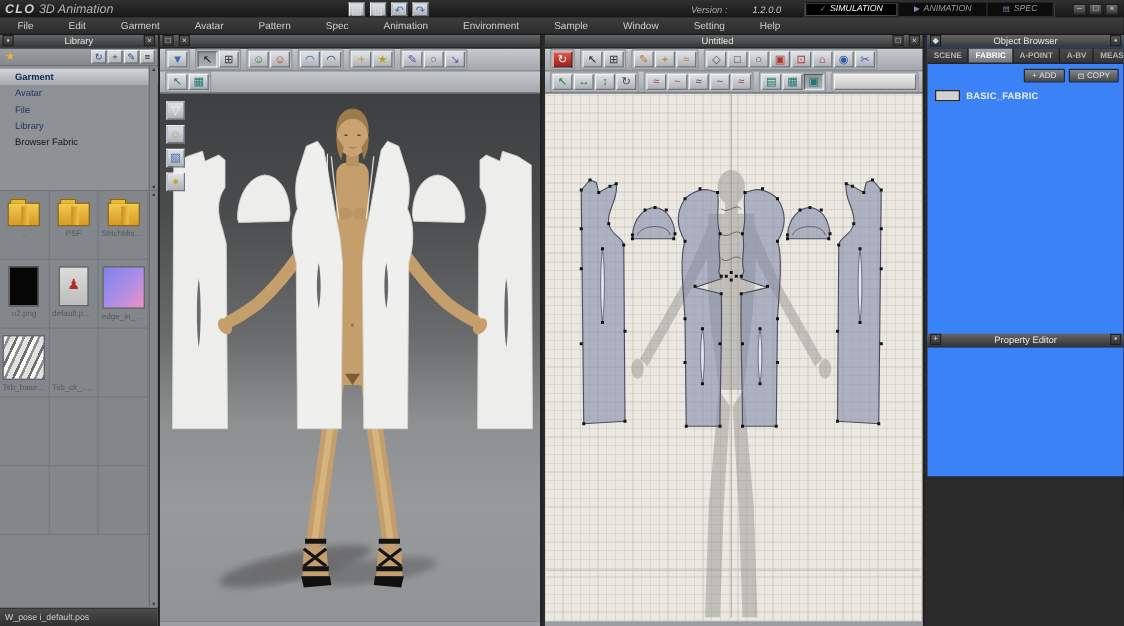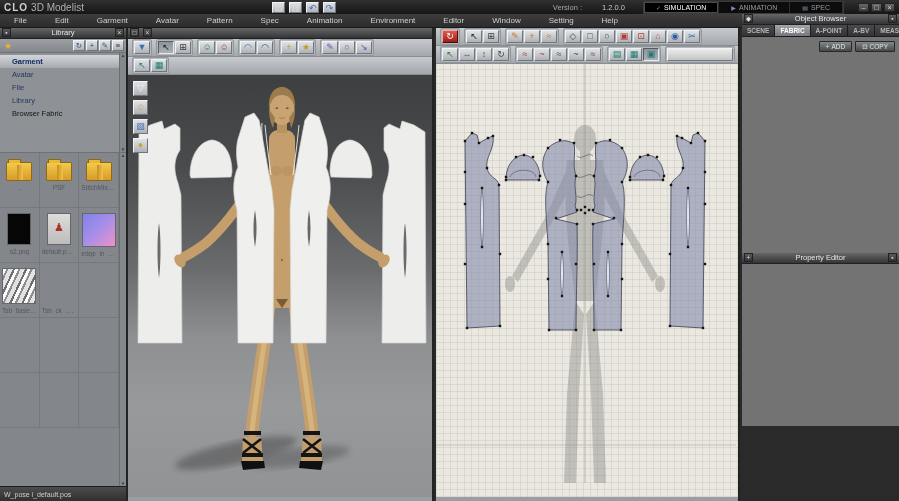--- a/index.html
+++ b/index.html
@@ -1,20 +1,20 @@
 <!DOCTYPE html>
 <html><head>
 <meta charset="utf-8">
 <style>
   html,body{margin:0;padding:0;background:#181818;}
   *{box-sizing:border-box;font-family:"Liberation Sans","DejaVu Sans",sans-serif;}
   .root{position:relative;width:899px;height:501px;background:#2a2a2a;overflow:hidden;user-select:none;}
 
   
-  .titlebar{position:absolute;left:0;top:0;width:899px;height:14px;background:linear-gradient(#303030,#161616);display:flex;align-items:center;color:#b8b8b8;}
+  .titlebar{position:absolute;left:0;top:0;width:899px;height:14px;background:linear-gradient(#303030,#161616);display:flex;align-items:center;color:#b8b8b8;font-style:italic;}
   .logo{display:flex;align-items:center;gap:3px;padding:0 8px 0 4px;}
   .logo .mark{font-size:10px;font-weight:bold;color:#cfcfcf;letter-spacing:1px;}
   .logo .txt{font-size:10px;color:#b0b0b0;}
   .tb-icons{display:flex;gap:4px;margin-left:180px;}
   .tb-icons .tbtn{width:13px;height:11px;font-size:8px;line-height:10px;}
   .spacer{flex:1;}
   .version{font-size:7.5px;color:#a8a8a8;margin-right:18px;}
   .version b{font-weight:normal;color:#c8c8c8;margin-left:20px;}
   .modes{display:flex;height:13px;background:#0c0c0c;border:1px solid #3a3a3a;margin-right:14px;}
   .mode-btn{display:flex;align-items:center;gap:3px;padding:0 12px;font-size:7px;color:#9a9a9a;border-right:1px solid #2e2e2e;cursor:pointer;}
@@ -73,40 +73,40 @@
   .vtoggles .glyph{font-size:9px;line-height:13px;}
 
   
   .win2d{position:absolute;left:436px;top:28px;width:304px;height:473px;display:flex;flex-direction:column;border-right:2px solid #232323;}
   .canvas2d{position:relative;flex:1;background-color:#eae8e0;background-image:
     repeating-linear-gradient(0deg, rgba(185,183,170,.30) 0 1px, transparent 1px 7px),
     repeating-linear-gradient(90deg, rgba(185,183,170,.30) 0 1px, transparent 1px 7px);
     border-bottom:4px solid #9a9ea2;overflow:hidden;cursor:crosshair;}
 
   
-  .right-panel{position:absolute;left:742px;top:14px;width:157px;height:412px;background:#737373;}
+  .right-panel{position:absolute;left:742px;top:28px;width:157px;height:353px;background:#3b82f6;}
   .ob-tabs{display:flex;height:12px;background:#2e2e30;border-bottom:1px solid #1c1c1c;}
   .ob-tabs .list-item{flex:0 0 auto;padding:0 5px;font-size:6.5px;font-weight:bold;color:#b4b4b4;background:linear-gradient(#4a4a4c,#343436);border-right:1px solid #1c1c1c;line-height:12px;cursor:pointer;}
   .ob-tabs .list-item.selected{background:linear-gradient(#a2a6aa,#74787c);color:#fff;}
   .ob-actions{display:flex;justify-content:flex-end;gap:3px;padding:4px 4px 3px;}
   .abtn{display:flex;align-items:center;gap:2px;height:11px;padding:0 6px;font-size:6.5px;color:#e4e4e4;background:linear-gradient(#84888c,#46484a);border:1px solid #26282a;border-radius:1px;cursor:pointer;}
   .fabric-row{display:flex;align-items:center;gap:5px;padding:3px 6px;cursor:pointer;}
   .swatch{width:20px;height:9px;background:#d2d2d0;border:1px solid #2a2a2a;}
   .fabric-row .flbl{font-size:7.5px;color:#ececec;font-weight:bold;letter-spacing:.2px;}
   .pe-head{position:absolute;left:0;right:0;top:239px;}
 </style>
 </head>
 <body>
 
 <div class="root">
 
   <div class="titlebar">
     <div class="logo">
       <span class="mark">CLO</span>
-      <span class="txt">3D Modelist</span>
+      <span class="txt">3D Animation</span>
     </div>
     <div class="tb-icons">
         <span class="tbtn">
           <span class="glyph" style="color: rgb(216, 220, 223);">▤</span>
         </span>
         <span class="tbtn">
           <span class="glyph" style="color: rgb(216, 220, 223);">▥</span>
         </span>
         <span class="tbtn">
           <span class="glyph" style="color: rgb(58, 109, 181);">↶</span>
@@ -133,21 +133,21 @@
 
   <div class="menubar">
       <div class="list-item">File</div>
       <div class="list-item">Edit</div>
       <div class="list-item">Garment</div>
       <div class="list-item">Avatar</div>
       <div class="list-item">Pattern</div>
       <div class="list-item">Spec</div>
       <div class="list-item">Animation</div>
       <div class="list-item">Environment</div>
-      <div class="list-item">Editor</div>
+      <div class="list-item">Sample</div>
       <div class="list-item">Window</div>
       <div class="list-item">Setting</div>
       <div class="list-item">Help</div>
     </div>
 
   <div class="left-panel">
     <div class="phead">
       <span class="hbtn">▪</span>
       <span class="ttl">Library</span>
       <span class="hbtn">×</span>
@@ -391,20 +391,25 @@
           <path d="M167,34 C167,43 165,49 163,53 L161,43 Z" fill="#9c7c4c"></path>
           <rect x="147.6" y="32.5" width="2.4" height="1.3" fill="#5a4630"></rect>
           <rect x="158" y="32.5" width="2.4" height="1.3" fill="#5a4630"></rect>
           <path d="M151,42.5 Q154,44.5 157,42.5" stroke="#a07850" stroke-width=".9" fill="none"></path>
         </g>
       </svg>
     </div>
   </div>
 
   <div class="win2d">
+    <div class="phead">
+      <span class="ttl">Untitled</span>
+      <span class="hbtn">□</span>
+      <span class="hbtn">×</span>
+    </div>
     <div class="toolbar">
       <span class="tgroup">
           <span class="tbtn active red">
             <span class="glyph" style="color: rgb(255, 255, 255);">↻</span>
           </span>
         </span>
       <span class="tgroup">
           <span class="tbtn">
             <span class="glyph" style="color: rgb(26, 26, 26);">↖</span>
           </span>
@@ -638,20 +643,24 @@
     <div class="ob-actions">
       <span class="abtn">
         <span>+</span>
         <span>ADD</span>
       </span>
       <span class="abtn">
         <span>⊡</span>
         <span>COPY</span>
       </span>
     </div>
+    <div class="fabric-row">
+      <span class="swatch"></span>
+      <span class="flbl">BASIC_FABRIC</span>
+    </div>
     <div class="phead pe-head">
       <span class="hbtn">+</span>
       <span class="ttl">Property Editor</span>
       <span class="hbtn">▪</span>
     </div>
   </div>
 
 </div>
 
 </body></html>

